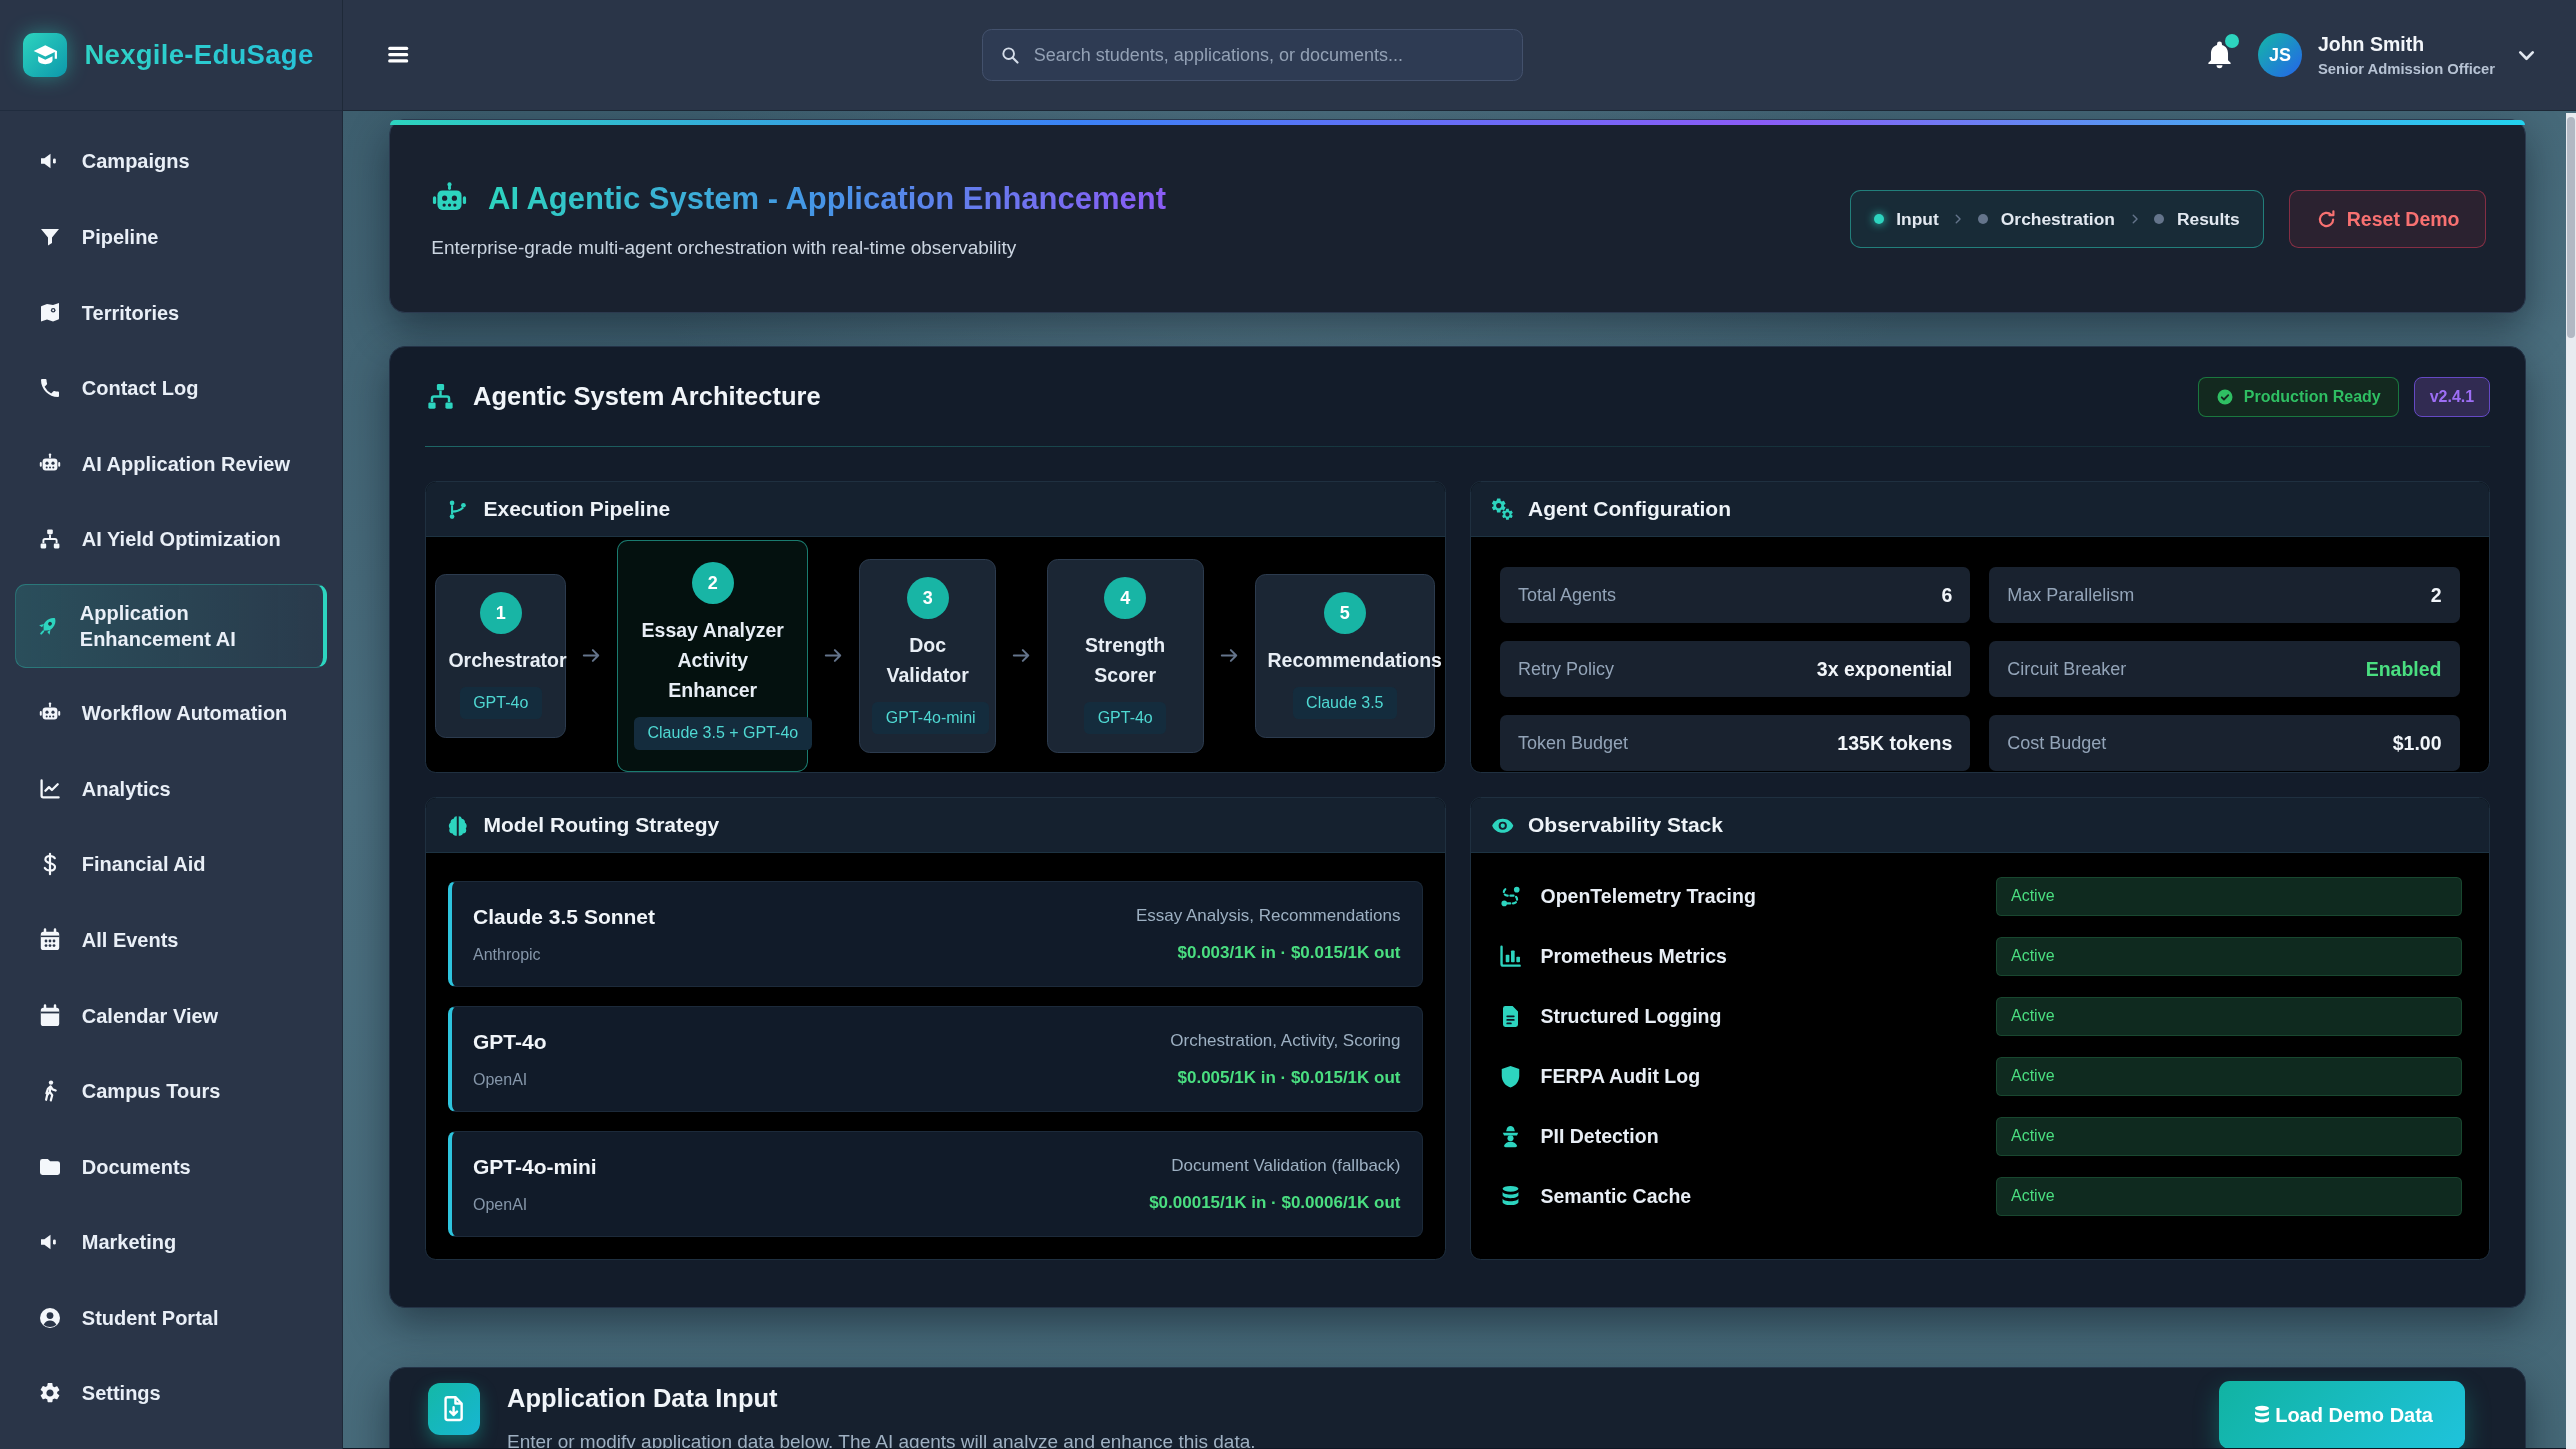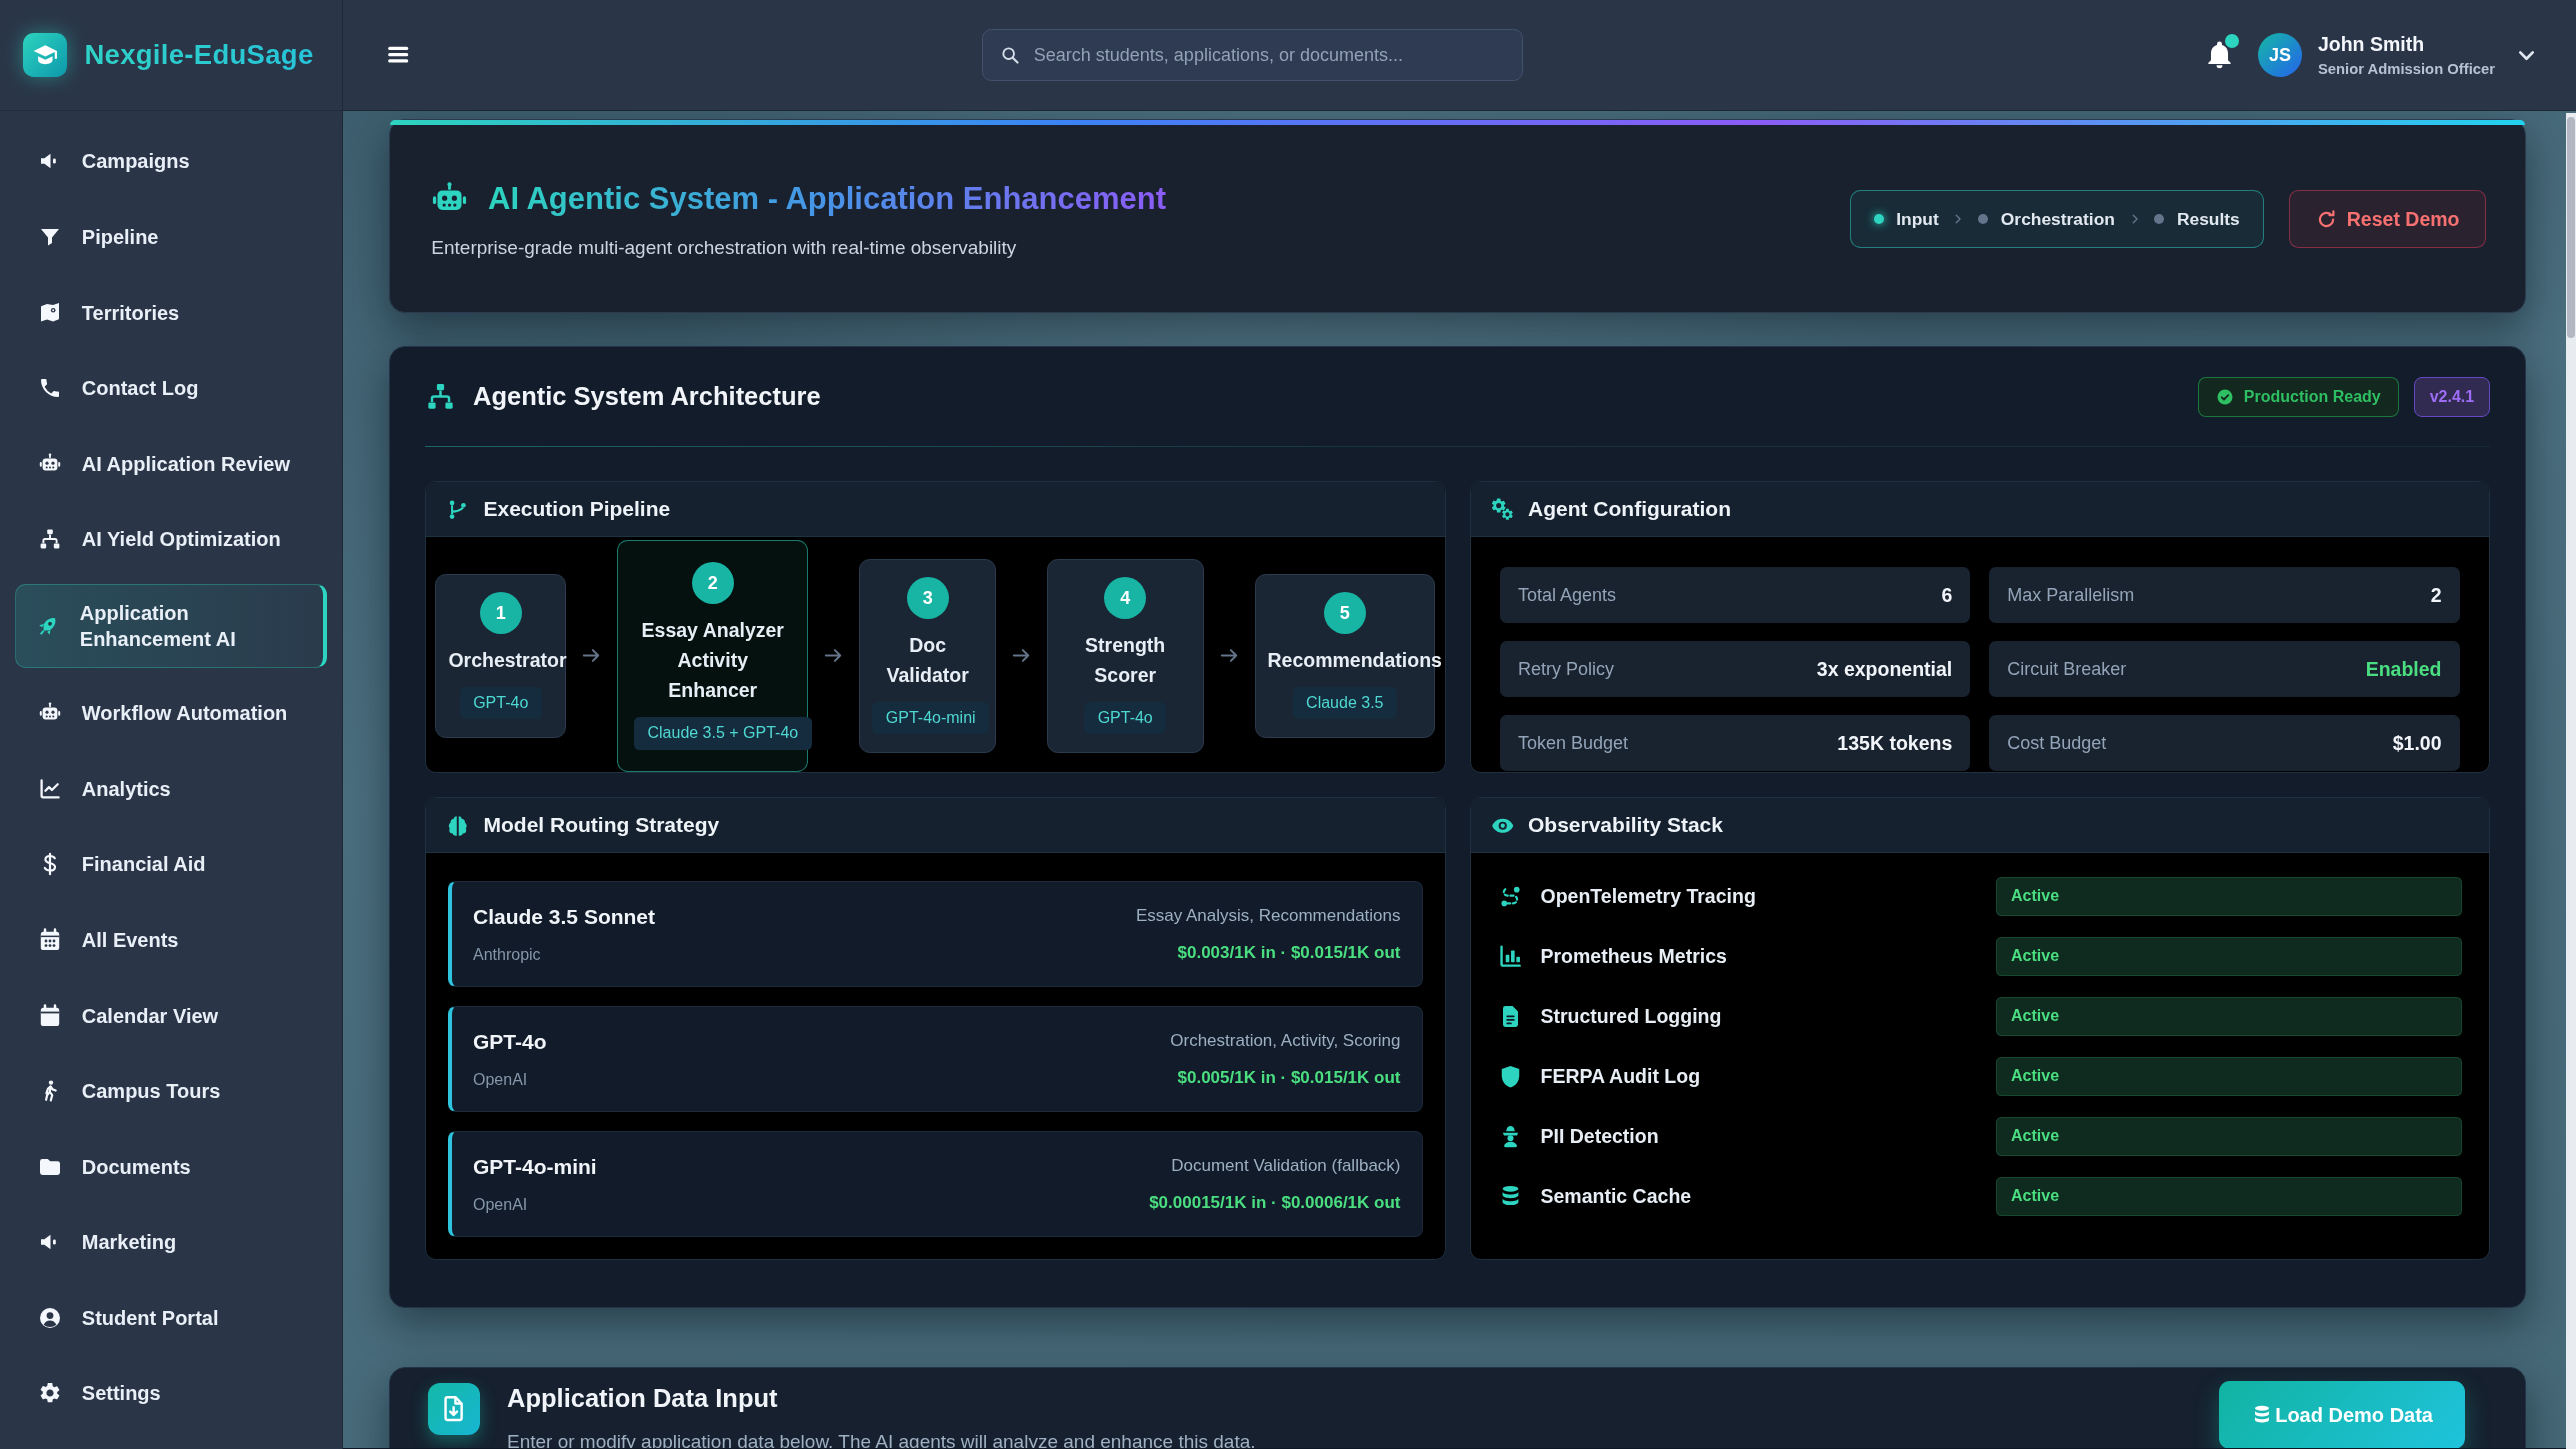--- a/index.html
+++ b/index.html
@@ -104,21 +104,21 @@
   .m-name { font-size:21px; font-weight:700; color:#f1f5f9; }
   .m-provider { font-size:16px; color:#8596a9; margin-top:17px; }
   .m-right { text-align:right; }
   .m-tasks { font-size:17px; color:#9db0c2; }
   .m-price { font-size:17px; font-weight:600; color:#4ade80; margin-top:17px; }
 
   .obs { padding:19px 27px 0; }
   .obs-row { height:48px; display:flex; align-items:center; margin-bottom:12px; }
   .o-icon { width:25px; height:25px; color:#2dd4bf; margin-right:18px; flex-shrink:0; }
   .o-label { font-size:19.5px; font-weight:600; color:#e8eef5; }
-  .o-badge { margin-left:auto; width:466px; height:39px; background:#0f2a1f; border:0.7px solid rgba(74,222,128,.16); border-radius:5.4px; display:flex; align-items:center; padding:0 14px; color:#4ade80; font-size:16px; font-weight:700; }
+  .o-badge { margin-left:auto; width:466px; height:39px; background:#0f2a1f; border:0.7px solid rgba(74,222,128,.16); border-radius:5.4px; display:flex; align-items:center; padding:0 14px; color:#4ade80; font-size:16px; font-weight:400; }
 
   
   .datain { margin-top:59px; height:201px; background:#16202e; border:0.7px solid #243347; display:flex; align-items:flex-start; padding:13.4px 60px 0 38px; }
   .datain-icon { width:52px; height:52px; border-radius:12px; background:linear-gradient(135deg,#14b8a6,#17b6d3); color:#fff; padding:11.4px; flex-shrink:0; margin-top:1.3px; box-shadow:0 6.7px 17.4px rgba(20,184,166,.4); }
   .datain-meta { margin-left:27px; }
   .datain-meta h2 { font-size:25.5px; font-weight:700; color:#f1f5f9; margin-top:3px; }
   .datain-meta p { font-size:19px; color:#9fb0c2; margin-top:18px; }
   .load-btn { margin-left:auto; height:68px; padding:0 32px; border:none; border-radius:10.7px; background:linear-gradient(135deg,#11b3a2,#1fc3dc); color:#fff; font-size:20px; font-weight:700; display:flex; align-items:center; gap:2px; cursor:pointer; font-family:inherit; box-shadow:0 10.7px 24px rgba(20,184,166,.35); }
   .load-btn .bic { width:22px; height:22px; }
 

